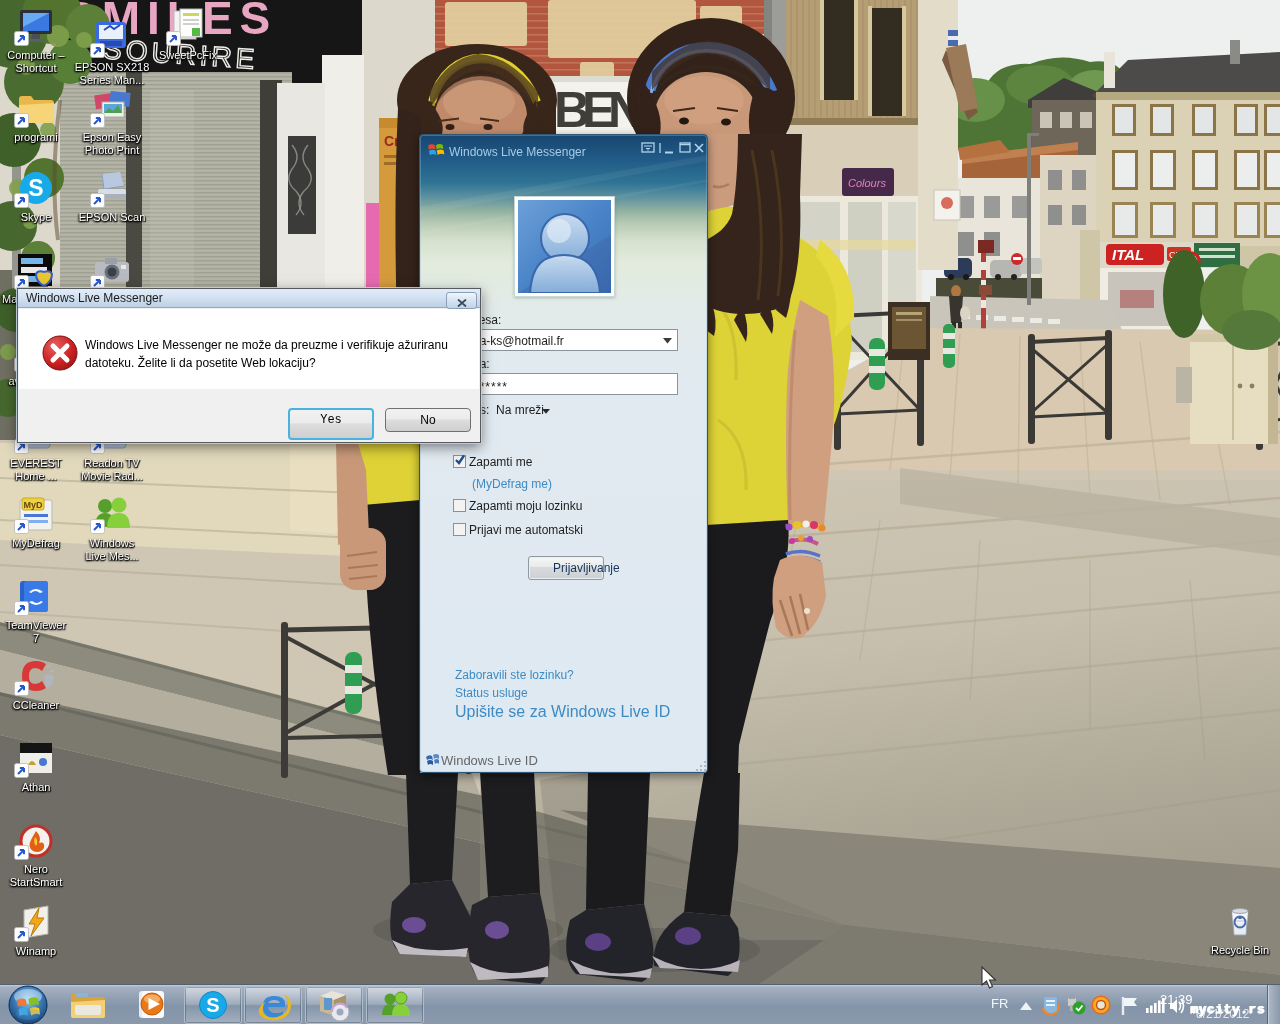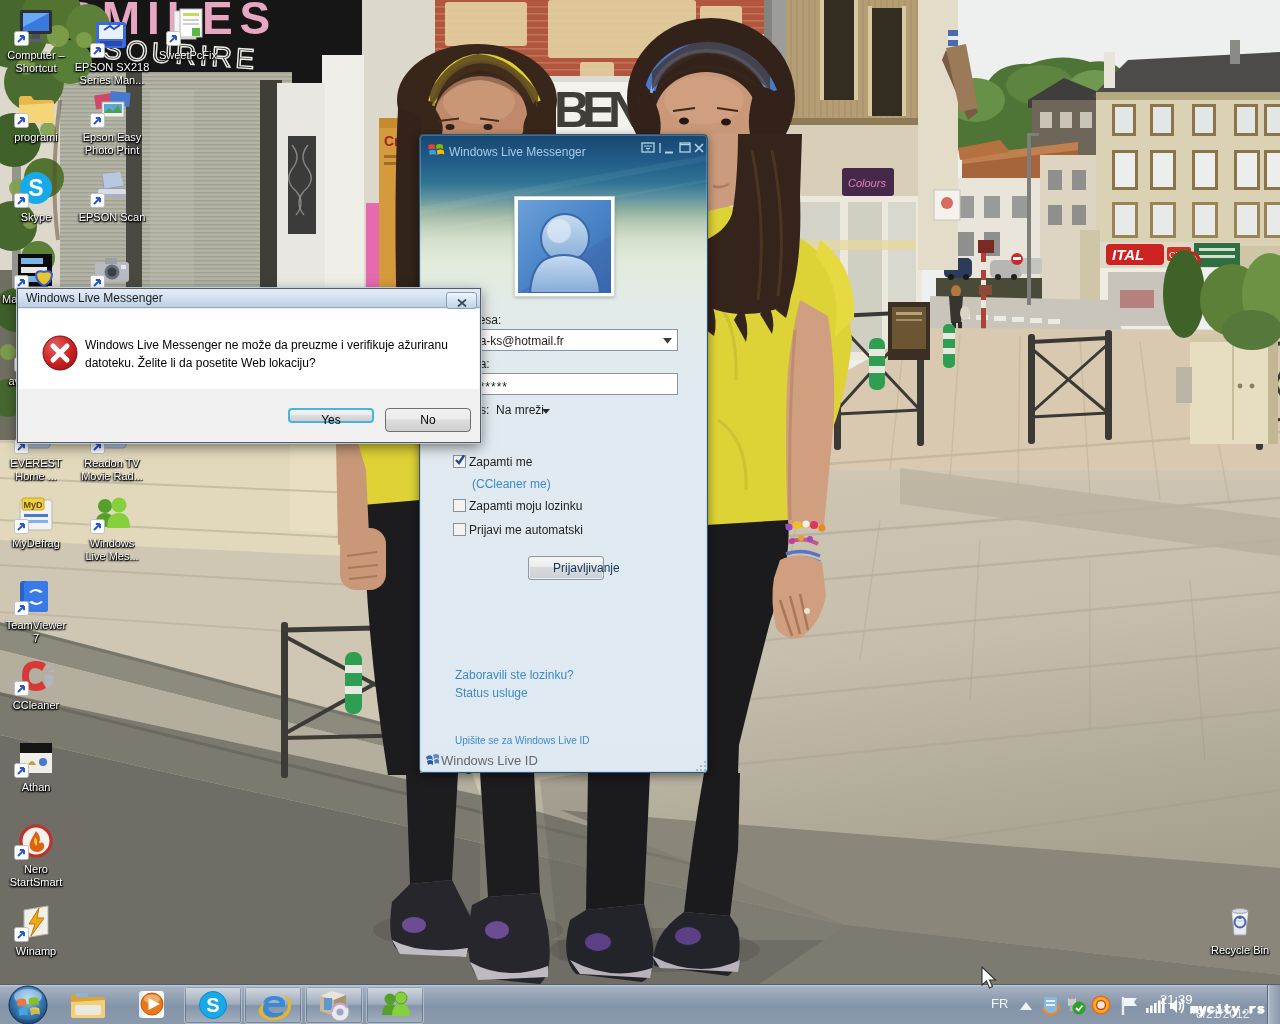--- a/index.html
+++ b/index.html
@@ -769,29 +769,29 @@
       <div style="position:absolute;left:37px;top:245px;font-size:12px;letter-spacing:1px;color:#1e1e1e;">*********</div>
       <div style="position:absolute;left:32px;top:268px;font-size:12px;color:#1e1e1e;">Status:&nbsp; Na mreži</div>
       <svg width="8" height="5" viewBox="0 0 8 5" style="position:absolute;left:122px;top:274px">
         <path d="M0,0 L8,0 L4,4.8 Z" fill="#2a2a2a"></path>
       </svg>
       <div style="position:absolute;left:33px;top:320px;width:13px;height:13px;background:#f5f3f2;border:1px solid #8a9196;"></div>
       <svg width="12" height="12" viewBox="0 0 12 12" style="position:absolute;left:34px;top:319px">
         <path d="M2,6 L5,9 L10,1.5" stroke="#20508c" stroke-width="2.4" fill="none"></path>
       </svg>
       <div style="position:absolute;left:49px;top:320px;font-size:12px;color:#1e1e1e;">Zapamti me</div>
-      <div style="position:absolute;left:52px;top:342px;font-size:12px;color:#3d8bc4;">(CCleaner me)</div>
+      <div style="position:absolute;left:52px;top:342px;font-size:12px;color:#3d8bc4;">(MyDefrag me)</div>
       <div style="position:absolute;left:33px;top:364px;width:13px;height:13px;background:#f5f3f2;border:1px solid #8a9196;"></div>
       <div style="position:absolute;left:49px;top:364px;font-size:12px;color:#1e1e1e;text-align:right;">Zapamti moju lozinku</div>
       <div style="position:absolute;left:33px;top:388px;width:13px;height:13px;background:#f5f3f2;border:1px solid #8a9196;"></div>
       <div style="position:absolute;left:49px;top:388px;font-size:12px;color:#1e1e1e;">Prijavi me automatski</div>
       <div style="position:absolute;left:108px;top:421px;width:76px;height:24px;background:linear-gradient(180deg,#f7f8f8,#e8eaeb 45%,#d8dbde 46%,#ccd0d4);border:1px solid #8e99a2;border-radius:3px;box-shadow:0 0 0 1px #e8f0f6 inset;text-align:center;font-size:12px;color:#15365a;line-height:22px;padding-left:24px;">Prijavljivanje</div>
       <div style="position:absolute;left:35px;top:533px;font-size:12px;color:#3d8bc4;">Zaboravili ste lozinku?</div>
       <div style="position:absolute;left:35px;top:551px;font-size:12px;color:#3d8bc4;">Status usluge</div>
-      <div style="position:absolute;left:35px;top:600px;font-size:10px;color:#3d8bc4;">Upišite se za Windows Live ID</div>
+      <div style="position:absolute;left:35px;top:568px;font-size:16px;color:#3d8bc4;">Upišite se za Windows Live ID</div>
       <svg width="15" height="16" viewBox="0 0 15 16" style="position:absolute;left:5px;top:617px">
         <path d="M1,5 Q4,2 7,4 L8,8 Q5,6 2,8 Z" fill="#3a6ab0"></path>
         <path d="M8,3 Q11,1 14,3 L14,7 Q11,5 9,7 Z" fill="#5a8ac8"></path>
         <path d="M2,9 Q5,7 8,9 L8,13 Q5,11 3,13 Z" fill="#2a5aa0"></path>
         <path d="M9,8 Q12,6 14,8 L14,12 Q12,10 10,12 Z" fill="#4a7ac0"></path>
       </svg>
       <div style="position:absolute;left:21px;top:618px;font-size:13px;color:#666;">Windows Live ID</div>
       <svg width="12" height="12" viewBox="0 0 12 12" style="position:absolute;left:275px;top:625px">
         <g fill="#9fb0bd">
           <circle cx="10" cy="2" r="1.1"></circle>
@@ -815,21 +815,21 @@
           <radialGradient id="errg" cx="0.35" cy="0.3" r="0.9">
             <stop offset="0" stop-color="#e86060"></stop>
             <stop offset="0.55" stop-color="#cc2222"></stop>
             <stop offset="1" stop-color="#8c0f0f"></stop>
           </radialGradient>
         </defs>
         <circle cx="18" cy="18" r="17" fill="url(#errg)" stroke="#7a1010" stroke-width="1"></circle>
         <path d="M11,11 L25,25 M25,11 L11,25" stroke="#fff" stroke-width="5" stroke-linecap="round"></path>
       </svg>
       <div style="position:absolute;left:67px;top:47px;width:380px;font-size:12px;line-height:18px;color:#000;">Windows Live Messenger ne može da preuzme i verifikuje ažuriranu datoteku. Želite li da posetite Web lokaciju?</div>
-      <div style="position:absolute;left:270px;top:119px;width:86px;height:15px;border-radius:4px;border:2px solid #49b3e0;background:linear-gradient(180deg,#f2f2f2,#ebebeb 45%,#dddddd 50%,#cfcfcf);text-align:center;font-size:12px;color:#000;line-height:20px;">Yes</div>
+      <div style="position:absolute;left:270px;top:119px;width:86px;height:32px;border-radius:4px;border:2px solid #49b3e0;background:linear-gradient(180deg,#f2f2f2,#ebebeb 45%,#dddddd 50%,#cfcfcf);text-align:center;font-size:12px;color:#000;line-height:20px;font-family:Liberation Mono, monospace;">Yes</div>
       <div style="position:absolute;left:367px;top:119px;width:86px;height:24px;border-radius:4px;border:1px solid #707070;background:linear-gradient(180deg,#f2f2f2,#ebebeb 45%,#dddddd 50%,#cfcfcf);text-align:center;font-size:12px;color:#000;line-height:22px;">No</div>
     </div>
     <div id="tb" style="position:absolute;left:0;top:984px;width:1280px;height:40px;z-index:8;background:linear-gradient(180deg,#c6cfda 0,#a5b1c2 2px,#93a2b4 30%,#8495a9 55%,#8b99ac 100%);border-top:1px solid #55606e;">
       <svg width="44" height="42" viewBox="0 0 44 42" style="position:absolute;left:6px;top:-1px">
         <defs>
           <radialGradient id="orb" cx="0.5" cy="0.35" r="0.7">
             <stop offset="0" stop-color="#9ed4f0"></stop>
             <stop offset="0.5" stop-color="#3a7ab8"></stop>
             <stop offset="1" stop-color="#16406e"></stop>
           </radialGradient>

